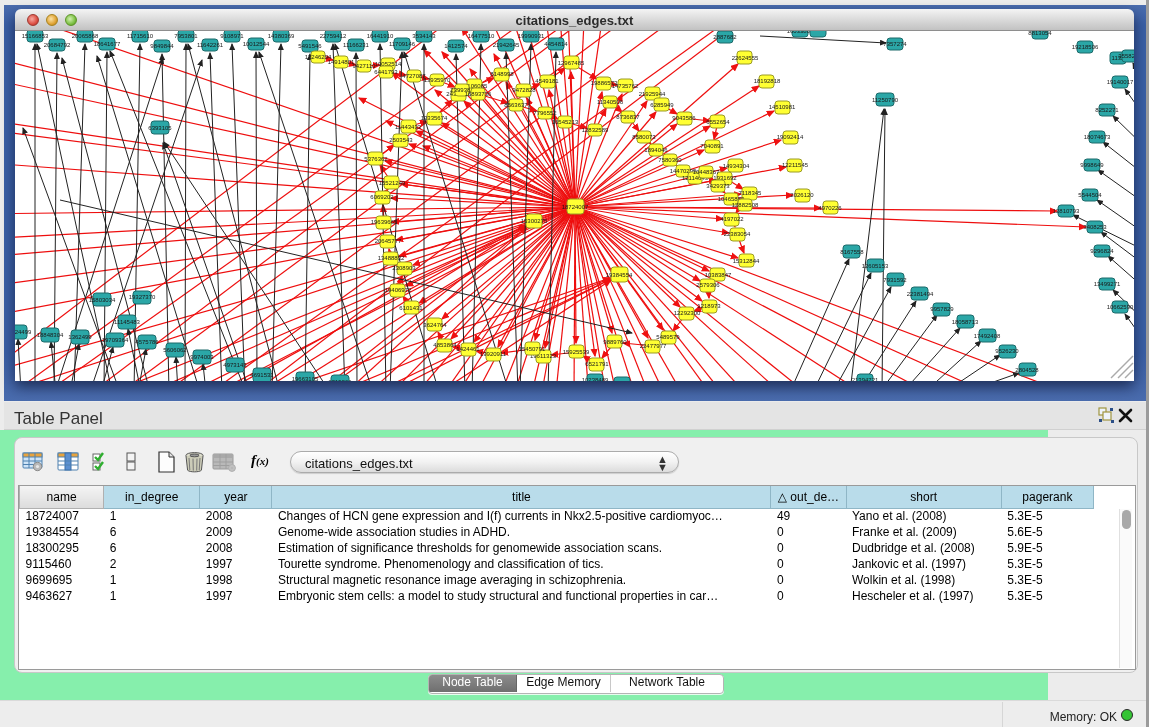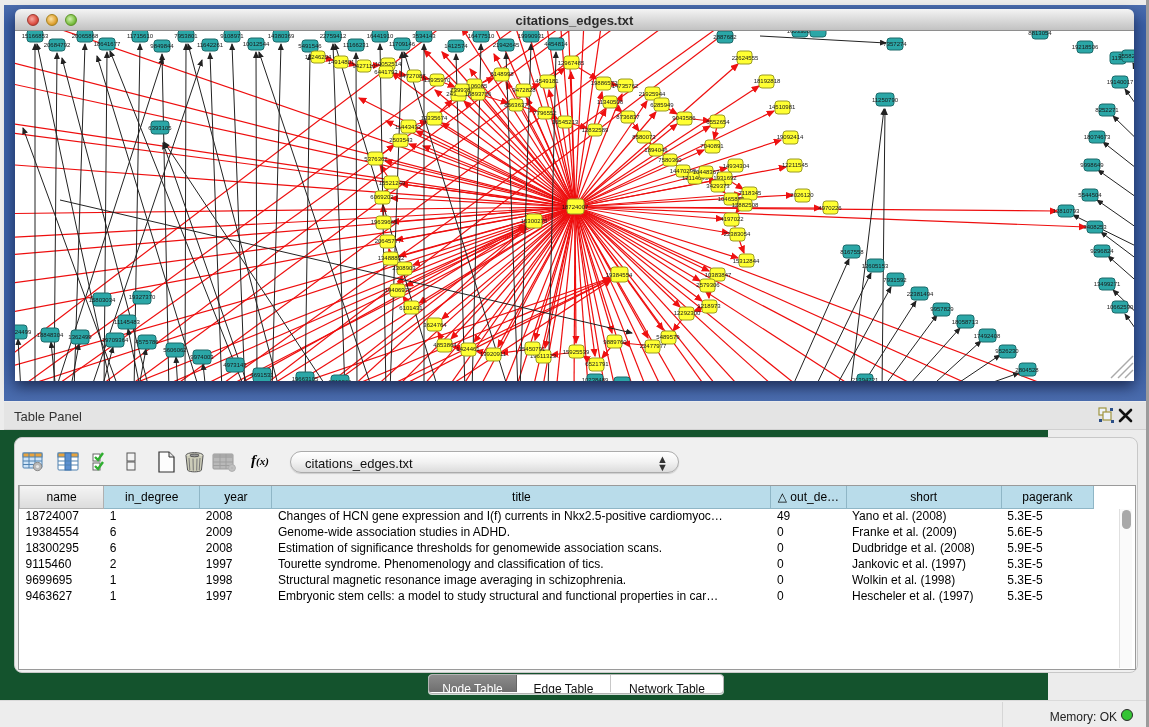--- a/index.html
+++ b/index.html
@@ -15,40 +15,40 @@
 #tl3{left:50px;background:radial-gradient(circle at 4px 4px,#d2f0b0,#7cc043 60%,#4a8a1c);border:1px solid #5d9427}
 #canvas{position:absolute;left:0;top:22px;width:1119px;height:350px;background:#fff;overflow:hidden}
 #canvas svg{display:block}
 .re{stroke:#ee0e0e;stroke-width:1.2;fill:none}
 .bk{stroke:#222;stroke-width:1;fill:none}
 .nt{fill:#2ba7a7;stroke:#1c6a6a;stroke-width:1}
 .ny{fill:#ffff33;stroke:#9b9b24;stroke-width:1}
 .nl{font-size:6px;fill:#1a1a1a;text-anchor:middle;font-family:"Liberation Sans",sans-serif}
 
 #tpbar{position:absolute;left:4px;top:402px;width:1142px;height:28px;background:#e4e4e4;border-bottom:1px solid #d0d0d0}
-#tpbar .lbl{position:absolute;left:10px;top:7px;font-size:13px;color:#333}
+#tpbar .lbl{position:absolute;left:10px;top:7px;font-size:17px;color:#333}
 #tpx{position:absolute;right:13px;top:6px;width:15px;height:15px}
 #tpf{position:absolute;right:32px;top:5px;width:16px;height:16px}
-#panel{position:absolute;left:0;top:430px;width:1048px;height:297px;background:#14532d}
+#panel{position:absolute;left:0;top:430px;width:1048px;height:297px;background:#86efac}
 #box{position:absolute;left:14px;top:7px;width:1124px;height:236px;background:#f0f0f0;border:1px solid #c8c8c8;border-radius:8px}
 #toolbar{position:absolute;left:8px;top:8px;height:36px;width:1100px}
 .ic{position:absolute;top:5px}
 #dd{position:absolute;left:267px;top:5px;width:389px;height:22px;border:1px solid #ababab;border-radius:11px;background:linear-gradient(180deg,#ffffff 0,#f2f2f2 50%,#dcdcdc 100%);box-shadow:0 1px 1px rgba(0,0,0,.15)}
 #dd .t{position:absolute;left:14px;top:4px;font-size:13px;color:#111}
 #dd .ar{position:absolute;right:10px;top:3px;font-size:11px;color:#333;line-height:8px}
 #tblwrap{position:absolute;left:3px;top:47px;width:1118px;height:185px;background:#fff;border:1px solid #9a9a9a;overflow:hidden}
 table{border-collapse:collapse;font-size:12px;color:#000;table-layout:fixed;width:1075px}
 th{height:22px;background:#b9dcea;border:1px solid #8fb6c6;border-top:none;font-weight:normal;font-size:12px;text-align:center;padding:0}
 th.g{background:linear-gradient(180deg,#f4f4f4,#dcdcdc);border:1px solid #b0b0b0;border-top:none}
 td{height:16px;padding:0 0 0 6px;white-space:nowrap;overflow:hidden;font-size:12px}
 col.c0{width:84px}col.c1{width:96px}col.c2{width:72px}col.c3{width:498px}col.c4{width:75px}col.c5{width:155px}col.c6{width:92px}
 #vsb{position:absolute;right:5px;top:71px;width:13px;height:159px;background:#fafafa;border-left:1px solid #e0e0e0}
 #vsb .th{position:absolute;left:2px;top:1px;width:9px;height:19px;border-radius:5px;background:#a8a8a8}
 #tabs{position:absolute;left:413px;top:236px;height:20px;display:flex;border:1px solid #b4b4b4;border-radius:4px;overflow:hidden;background:#fff;box-shadow:0 1px 0 rgba(255,255,255,.8)}
-#tabs .tab{font-size:12px;padding-top:7px;color:#111;border-right:1px solid #c8c8c8;height:17px;text-align:center;box-sizing:border-box}
+#tabs .tab{font-size:12px;padding-top:0;color:#111;border-right:1px solid #c8c8c8;height:17px;text-align:center;box-sizing:border-box}
 #tabs .tab:nth-child(1){width:88px}#tabs .tab:nth-child(2){width:94px}#tabs .tab:nth-child(3){width:112px}
 #tabs .tab.sel{background:linear-gradient(180deg,#8c8c8c,#6f6f6f);color:#fff;border-right:1px solid #666}
 #tabs .tab:last-child{border-right:none}
 
 #status{position:absolute;left:0;top:700px;width:1146px;height:27px;background:#ededed;border-top:1px solid #dadada}
 #status .mem{position:absolute;right:29px;top:9px;font-size:12px;color:#222}
 #memled{position:absolute;right:13px;top:8px;width:12px;height:12px;border-radius:50%;background:#35c535;border:1.5px solid #2a2a2a}
 #redge{position:absolute;right:0;top:0;width:3px;height:727px;background:#9b9b9b}
 </style></head>
 <body>
@@ -783,21 +783,21 @@
                 <td class="c6">5.3E‑5</td>
               </tr>
         </tbody>
           </table>
       </div>
       <div id="vsb">
           <div class="th"></div>
         </div>
       <div id="tabs">
           <div class="tab sel">Node Table</div>
-          <div class="tab">Edge Table</div>
+          <div class="tab">Edge Memory</div>
           <div class="tab">Network Table</div>
         </div>
     </div>
   </div>
   <div id="status">
       <span style="position:absolute;left:1002px;top:1px;width:1px;height:26px;background:#d6d6d6"></span>
       <span class="mem">Memory: OK</span>
       <span id="memled"></span>
     </div>
   <div id="redge"></div>

